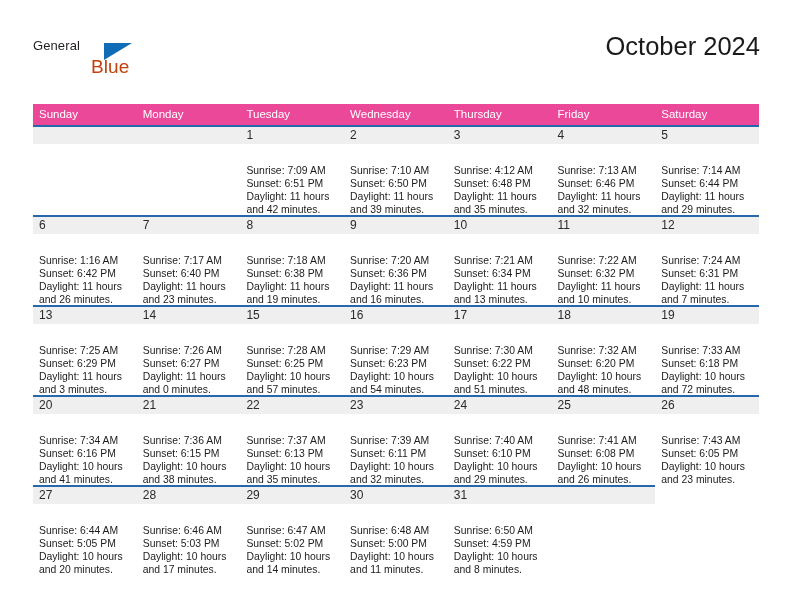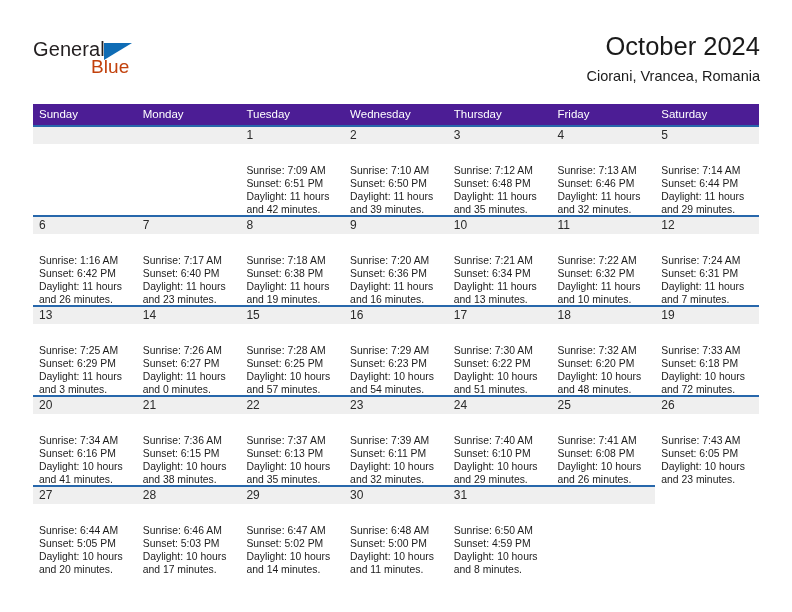--- a/index.html
+++ b/index.html
@@ -35,21 +35,21 @@
     position: absolute;
     left: 33px;
     top: 38px;
     width: 140px;
     height: 46px;
   }
   .brand-general {
     position: absolute;
     left: 0;
     top: 0;
-    font-size: 20px;
+    font-size: 13px;
     letter-spacing: 0.1px;
     color: #231f20;
     font-family: "Liberation Sans", sans-serif;
     text-align: center;
   }
   .brand-triangle {
     position: absolute;
     left: 71px;
     top: 5px;
     width: 0;
@@ -98,21 +98,21 @@
     table-layout: fixed;
   }
   .calendar th,
   .calendar td {
     padding: 0;
     margin: 0;
     vertical-align: top;
   }
 
   .dow-row th {
-    background: #4c1d95;
+    background: #ec4899;
     color: #ffffff;
     font-size: 11.5px;
     font-weight: normal;
     text-align: left;
     height: 21px;
     line-height: 21px;
     padding-left: 6px;
     box-sizing: border-box;
   }
 
@@ -167,21 +167,20 @@
   <div class="header">
 
     <div class="brand">
       <span class="brand-general">General</span>
       <span class="brand-triangle"></span>
       <span class="brand-blue">Blue</span>
     </div>
 
     <div class="title-block">
       <div class="cal-title">October 2024</div>
-      <div class="cal-subtitle">Ciorani, Vrancea, Romania</div>
     </div>
 
   </div>
 
   <table class="calendar">
     <thead>
       <tr class="dow-row">
         <th>Sunday</th>
         <th>Monday</th>
         <th>Tuesday</th>
@@ -222,21 +221,21 @@
                 <div>Sunset: 6:50 PM</div>
                 <div>Daylight: 11 hours</div>
                 <div>and 39 minutes.</div>
               </div>
             </div>
           </td>
           <td>
             <div class="cell filled">
               <div class="daynum-band">3</div>
               <div class="cell-body">
-                <div>Sunrise: 7:12 AM</div>
+                <div>Sunrise: 4:12 AM</div>
                 <div>Sunset: 6:48 PM</div>
                 <div>Daylight: 11 hours</div>
                 <div>and 35 minutes.</div>
               </div>
             </div>
           </td>
           <td>
             <div class="cell filled">
               <div class="daynum-band">4</div>
               <div class="cell-body">

